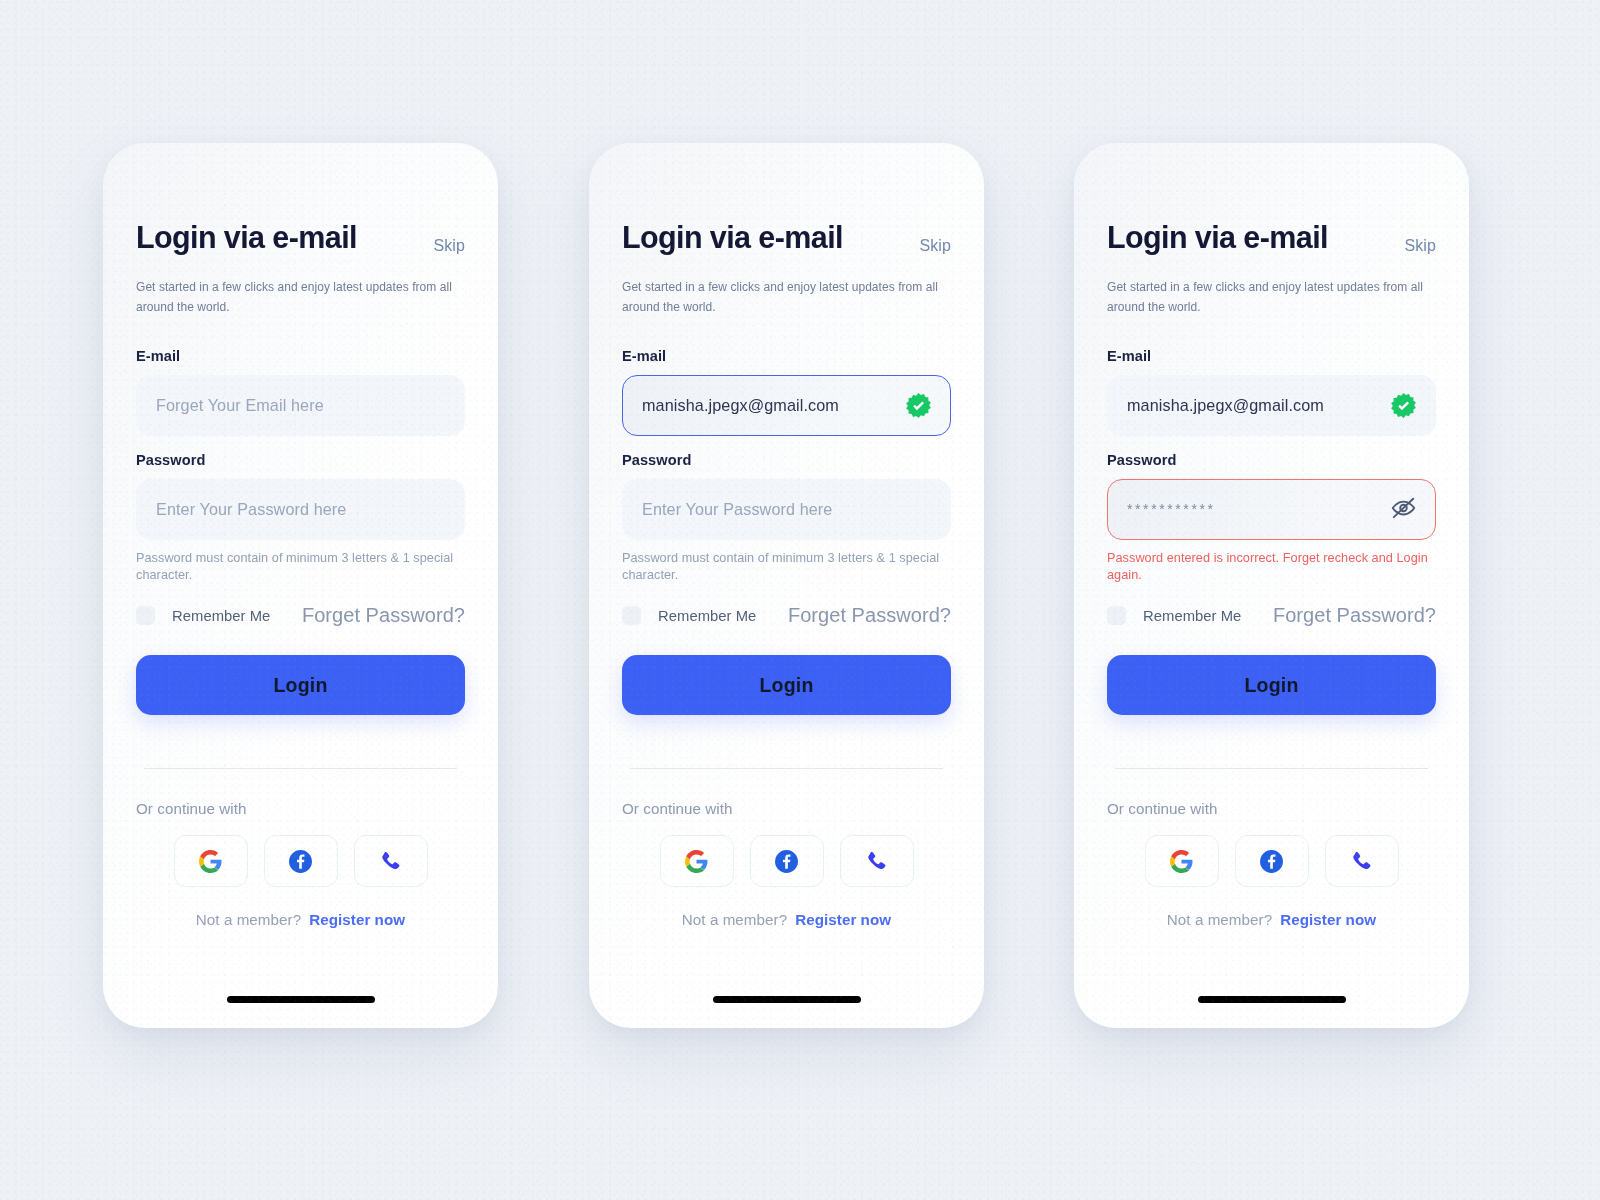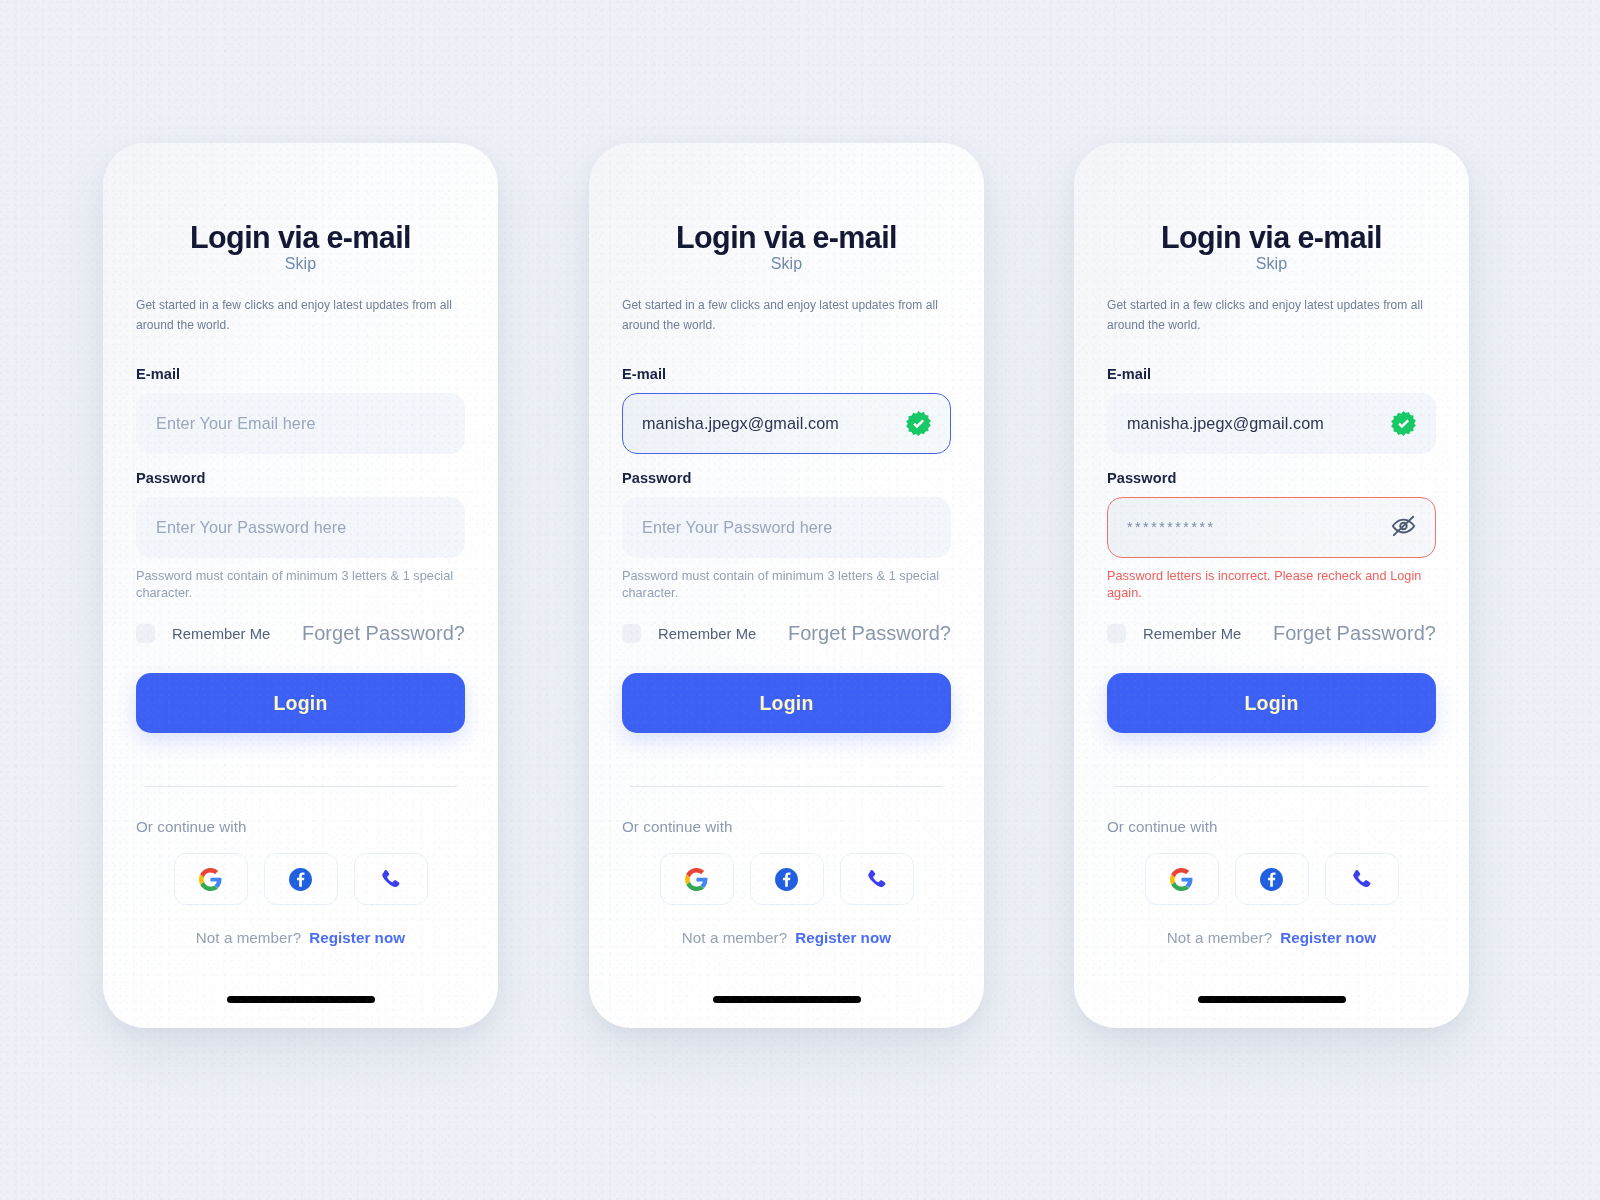--- a/index.html
+++ b/index.html
@@ -54,23 +54,22 @@
 
   .screen-inner {
     position: absolute;
     left: 0; right: 0; top: 0; bottom: 0;
     padding: 78px 33px 0 33px;
   }
 
   
   .header-row {
     display: flex;
-    align-items: center;
+    align-items: flex-end;
     justify-content: space-between;
-    flex-direction: column;
   }
   .page-title {
     font-size: 30.5px;
     font-weight: bold;
     letter-spacing: -0.6px;
     color: #131733;
     line-height: 1.1;
   }
   .skip-link {
     font-size: 16px;
@@ -186,21 +185,21 @@
     cursor: pointer;
     letter-spacing: 0.05px;
   }
 
   
   .login-button {
     margin-top: 28px;
     height: 60px;
     border-radius: 15px;
     background: #3c60f4;
-    color: #fef9c3;
+    color: #0f172a;
     font-size: 19.5px;
     font-weight: bold;
     letter-spacing: 0.2px;
     display: flex;
     align-items: center;
     justify-content: center;
     cursor: pointer;
     border: none;
     width: 100%;
     font-family: "Liberation Sans", sans-serif;
@@ -271,21 +270,21 @@
     <div class="phone phone-1">
       <div class="screen-inner">
         <div class="header-row">
           <div class="page-title">Login via e-mail</div>
           <div class="skip-link">Skip</div>
         </div>
         <div class="subtitle">Get started in a few clicks and enjoy latest updates from all around the world.</div>
         <div class="field-block">
           <div class="field-label">E-mail</div>
           <div class="input-box">
-            <div class="input-text">Enter Your Email here</div>
+            <div class="input-text">Forget Your Email here</div>
           </div>
         </div>
         <div class="field-block pw">
           <div class="field-label">Password</div>
           <div class="input-box">
             <div class="input-text">Enter Your Password here</div>
           </div>
           <div class="helper-text">Password must contain of minimum 3 letters &amp; 1 special character.</div>
         </div>
         <div class="remember-row">
@@ -419,21 +418,21 @@
           <div class="field-label">Password</div>
           <div class="input-box error">
             <div class="input-text masked">***********</div>
             <span>
     <svg class="eye-off-icon" viewBox="0 0 24 24" fill="none" stroke="#4e5a74" stroke-width="1.7" stroke-linecap="round" stroke-linejoin="round" xmlns="http://www.w3.org/2000/svg">
       <path d="M2.5 12.5S6 6.8 12 6.8s9.5 5.7 9.5 5.7-3.5 5.7-9.5 5.7-9.5-5.7-9.5-5.7z"></path>
       <circle cx="12" cy="12.5" r="2.9"></circle>
       <line x1="3.4" y1="20.6" x2="20.6" y2="4.2"></line>
     </svg></span>
           </div>
-          <div class="helper-text error-text">Password letters is incorrect. Please recheck and Login again.</div>
+          <div class="helper-text error-text">Password entered is incorrect. Forget recheck and Login again.</div>
         </div>
         <div class="remember-row">
           <div class="remember-left">
             <div class="checkbox"></div>
             <div class="remember-label">Remember Me</div>
           </div>
           <div class="forgot-link">Forget Password?</div>
         </div>
         <button class="login-button">Login</button>
         <div class="divider"></div>

